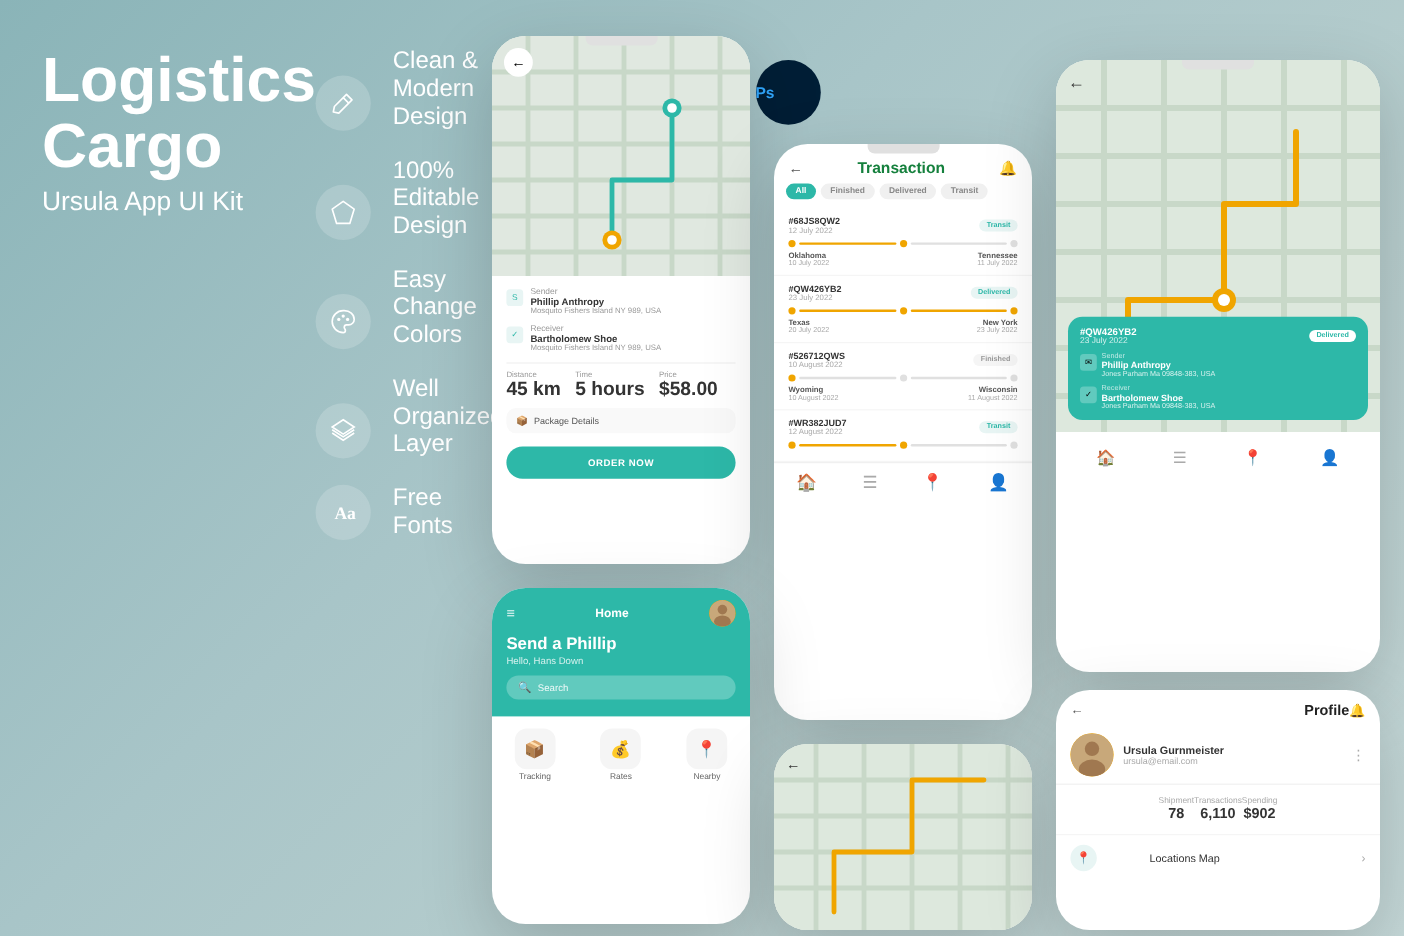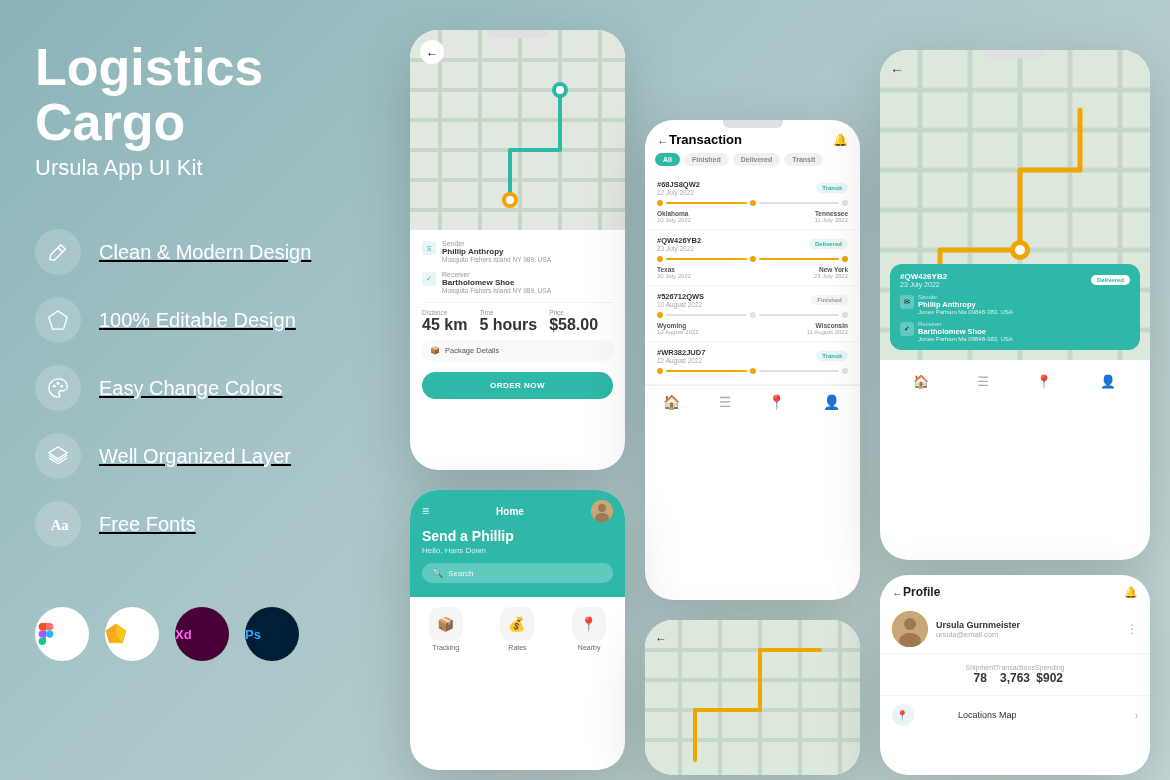--- a/index.html
+++ b/index.html
@@ -13,21 +13,21 @@
     }
 
     
     .left-panel {
       position: absolute;
       left: 0; top: 0;
       width: 380px;
       height: 780px;
       padding: 40px 35px;
       display: flex;
-      flex-direction: column;
+      flex-direction: row;
       justify-content: flex-start;
     }
 
     .app-title {
       color: white;
       font-size: 52px;
       font-weight: 800;
       line-height: 1.05;
       margin-bottom: 6px;
     }
@@ -41,23 +41,22 @@
 
     .features {
       display: flex;
       flex-direction: column;
       gap: 22px;
       margin-bottom: 50px;
     }
 
     .feature-item {
       display: flex;
-      align-items: center;
+      align-items: flex-end;
       gap: 18px;
-      text-decoration: underline;
     }
 
     .feature-icon-circle {
       width: 46px;
       height: 46px;
       border-radius: 50%;
       background: rgba(255,255,255,0.18);
       display: flex;
       align-items: center;
       justify-content: center;
@@ -252,21 +251,21 @@
     }
 
     
     .p2-header {
       padding: 12px 12px 6px;
       display: flex;
       align-items: center;
       justify-content: space-between;
     }
 
-    .p2-title { font-size: 13px; font-weight: 700; color: #000000; text-align: left; flex: 1; }
+    .p2-title { font-size: 13px; font-weight: 700; color: #15803d; text-align: center; flex: 1; }
 
     .p2-tabs {
       display: flex;
       gap: 4px;
       padding: 0 10px 8px;
     }
 
     .p2-tab {
       padding: 3px 8px;
       border-radius: 20px;
@@ -467,21 +466,21 @@
     .p5-back { position: absolute; top: 10px; left: 10px; font-size: 12px; color: #333; z-index: 5; }
 
     
     .p6-header {
       padding: 10px 12px 6px;
       display: flex;
       align-items: center;
       justify-content: space-between;
     }
 
-    .p6-title { font-size: 12px; font-weight: 700; color: #222; text-align: left; flex: 1; }
+    .p6-title { font-size: 12px; font-weight: 700; color: #222; text-align: right; flex: 1; }
 
     .p6-user-row {
       display: flex;
       align-items: center;
       gap: 8px;
       padding: 6px 12px;
       border-bottom: 1px solid #f0f0f0;
     }
 
     .p6-avatar { width: 36px; height: 36px; border-radius: 50%; background: #f0a500; overflow: hidden; }
@@ -950,21 +949,21 @@
       </div>
       <div style="margin-left:auto; font-size:12px; color:#aaa;">⋮</div>
     </div>
     <div class="p6-stats">
       <div class="p6-stat">
         <div class="p6-stat-label">Shipment</div>
         <div class="p6-stat-value">78</div>
       </div>
       <div class="p6-stat">
         <div class="p6-stat-label">Transactions</div>
-        <div class="p6-stat-value">3,763</div>
+        <div class="p6-stat-value">6,110</div>
       </div>
       <div class="p6-stat">
         <div class="p6-stat-label">Spending</div>
         <div class="p6-stat-value">$902</div>
       </div>
     </div>
     <div class="p6-menu-item">
       <div class="p6-menu-icon">📍</div>
       <span class="p6-menu-label">Locations Map</span>
       <span class="p6-menu-arrow">›</span>

